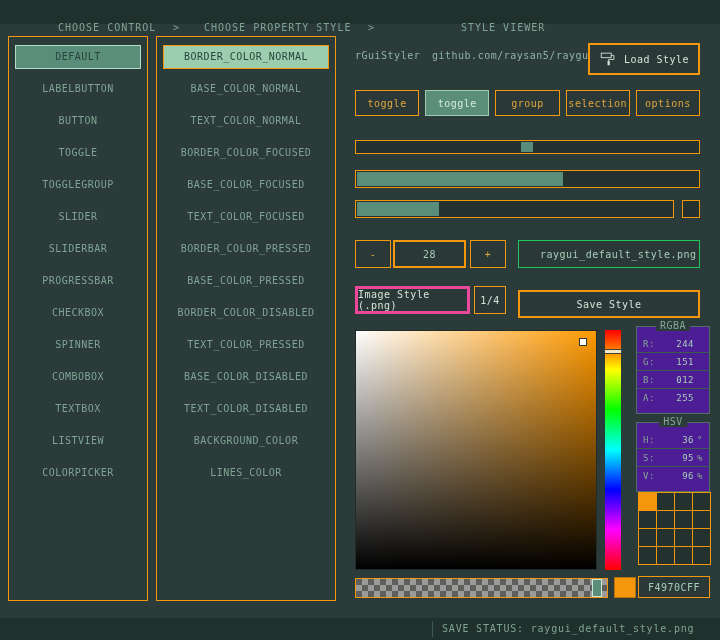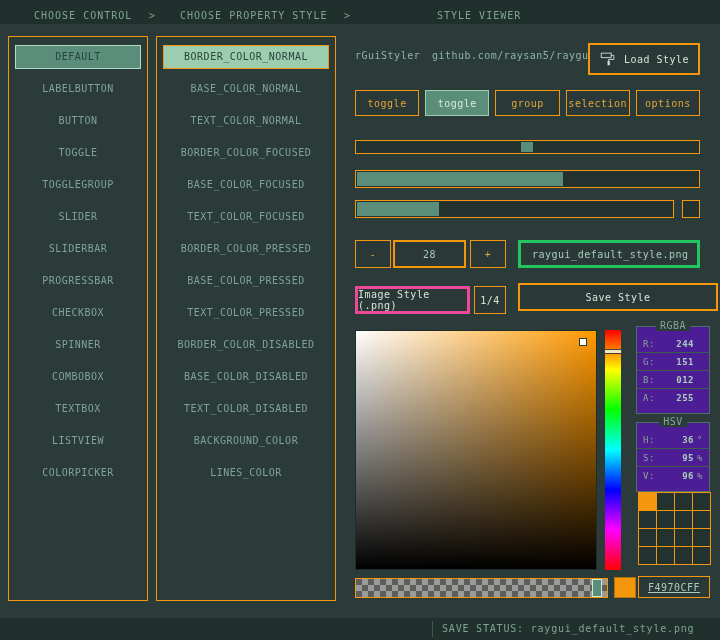--- a/index.html
+++ b/index.html
@@ -3,21 +3,21 @@
 <meta charset="utf-8">
 <style>
   * { box-sizing: border-box; margin: 0; padding: 0; }
   html,body { width:720px; height:640px; background:#1c2625; }
   body { font-family:"DejaVu Sans Mono","Liberation Mono",monospace; }
   .app { position:relative; width:720px; height:640px; background:#2b3b39; overflow:hidden;
          font-size:10px; letter-spacing:0.5px; color:#7fa393; }
 
   
   .topbar { position:absolute; left:0; top:0; width:720px; height:24px; background:#20302d; }
-  .topbar span { position:absolute; top:4px; line-height:24px; color:#7fa393; letter-spacing:1px; }
+  .topbar span { position:absolute; top:16px; line-height:24px; color:#7fa393; letter-spacing:1px;margin-left:24px; }
   .statusbar { position:absolute; left:0; top:618px; width:720px; height:22px; background:#20302d; }
   .statusbar span { position:absolute; top:0; line-height:22px; color:#7fa393; letter-spacing:0.8px; white-space:nowrap; }
   .statusbar .seg-divider { position:absolute; left:432px; top:3px; height:16px; width:1px; background:#3c5a50; }
 
   
   .panel { position:absolute; top:36px; height:565px; border:1px solid #F4970C; background:#2b3b39; overflow:hidden; }
   .panel-controls { left:8px; width:140px; }
   .panel-props { left:156px; width:180px; }
   .list-item { height:24px; line-height:22px; margin:8px 6px 8px 6px; text-align:center;
                border:1px solid transparent; color:#7fa393; cursor:pointer; white-space:nowrap; }
@@ -27,21 +27,21 @@
   
   .viewer { position:absolute; left:352px; top:36px; width:360px; height:565px; }
   .viewer .abs { position:absolute; }
 
   .app-name { left:3px; top:0; line-height:40px; color:#8fb3a3; }
   .repo-link { left:80px; top:0; line-height:40px; color:#8fb3a3; }
 
   .btn { display:flex; align-items:center; justify-content:center; gap:7px;
          border:2px solid #F4970C; background:#2a3937; color:#d4e4d8; cursor:pointer; }
   .load-btn { left:236px; top:7px; width:112px; height:32px; }
-  .save-btn { left:166px; top:247px; width:200px; height:28px; }
+  .save-btn { left:166px; top:254px; width:182px; height:28px; }
 
   .toggle-row { left:3px; top:54px; width:345px; height:26px; display:flex; gap:6px; }
   .tg { flex:1; display:flex; align-items:center; justify-content:center;
         border:1px solid #F4970C; background:#2a3937; color:#e0a43c; cursor:pointer; }
   .tg.selected { background:#5b8d7b; border-color:#9ccdae; color:#d6ecdd; }
 
   .bar { border:1px solid #F4970C; background:#24322f; }
   .slider { left:3px; top:104px; width:345px; height:14px; }
   .slider-handle { position:absolute; top:1px; bottom:1px; width:12px; background:#5b8d7b; }
   .sliderbar { left:3px; top:134px; width:345px; height:18px; }
@@ -49,22 +49,22 @@
   .bar-fill { position:absolute; left:1px; top:1px; bottom:1px; background:#5b8d7b; }
   .mini-box { left:330px; top:164px; width:18px; height:18px; border:1px solid #F4970C; background:#24322f; }
 
   .spin-btn { display:flex; align-items:center; justify-content:center;
               border:1px solid #F4970C; background:#2a3937; color:#e0a43c; cursor:pointer;
               top:204px; height:28px; }
   .spin-minus { left:3px; width:36px; }
   .spin-plus { left:118px; width:36px; }
   .value-box { left:41px; top:204px; width:73px; height:28px; border:2px solid #F4970C;
                display:flex; align-items:center; justify-content:center; color:#a8cdb9; background:#2a3937; }
-  .textbox { left:166px; top:204px; width:182px; height:28px; border:3px solid #22c55e;
-             display:flex; align-items:center; padding-left:11px; color:#a8cdb9; background:#2a3937; }
+  .textbox { left:166px; top:204px; width:182px; height:28px; border:1px solid #22c55e;
+             display:flex; align-items:center; padding-left:21px; color:#a8cdb9; background:#2a3937; }
 
   .combo { left:3px; top:250px; width:115px; height:28px; border:3px solid #ec4899;
            display:flex; align-items:center; justify-content:center; color:#d4e4d8; background:#2a3937; cursor:pointer; }
   .pages { left:122px; top:250px; width:32px; height:28px; border:1px solid #F4970C;
            display:flex; align-items:center; justify-content:center; color:#d4e4d8; background:#2a3937; cursor:pointer; }
 
   
   .sv-square { left:3px; top:294px; width:242px; height:240px; border:1px solid #1f2c2a; cursor:crosshair;
                background-image: linear-gradient(to top, #000, rgba(0,0,0,0)),
                                  linear-gradient(to right, #fff, #ff9900); }
@@ -75,36 +75,36 @@
 
   .group { border:1px solid #4f7163; background:#4c1d95; }
   .group-rgba { left:284px; top:290px; width:74px; height:88px; }
   .group-hsv { left:284px; top:386px; width:74px; height:70px; }
   .group-label { position:absolute; top:-7px; left:50%; transform:translateX(-50%);
                  background:#2b3b39; padding:0 4px; color:#85a795; }
   .group-rows { position:absolute; left:0; right:0; top:8px; }
   .val-row { display:flex; align-items:center; height:18px; padding:0 6px; border-bottom:1px solid #3c5a50; font-size:9px; }
   .val-row:last-of-type { border-bottom:none; }
   .val-row .lbl { color:#85a795; }
-  .val-row .val { margin-left:auto; color:#a8cdb9;font-weight:bold; }
+  .val-row .val { margin-left:auto; color:#a8cdb9; }
   .val-row .unit { color:#85a795; margin-left:3px; min-width:6px; }
 
   .palette { left:286px; top:456px; width:73px; height:73px; display:grid;
              grid-template-columns:repeat(4,1fr); grid-template-rows:repeat(4,1fr);
              border-top:1px solid #F4970C; border-left:1px solid #F4970C; }
   .swatch { border-right:1px solid #F4970C; border-bottom:1px solid #F4970C; background:#24322f; cursor:pointer; }
 
   .alpha-bar { left:3px; top:542px; width:253px; height:20px; border:1px solid #F4970C; cursor:pointer;
                background-color:#777;
                background-image: conic-gradient(#9a9a9a 25%, #5e5e5b 0 50%, #9a9a9a 0 75%, #5e5e5b 0);
                background-size:12px 12px; }
   .alpha-handle { position:absolute; top:0; bottom:0; width:10px; background:#5b8d7b; border:1px solid #cfe8d8; }
   .cur-swatch { left:262px; top:541px; width:22px; height:21px; border:1px solid #b5730a; }
   .hex-box { left:286px; top:540px; width:72px; height:22px; border:1px solid #F4970C;
-             display:flex; align-items:center; justify-content:center; color:#a8cdb9; background:#2a3937;text-decoration:underline; }
+             display:flex; align-items:center; justify-content:center; color:#a8cdb9; background:#2a3937; }
 
   .icon-roller { width:18px; height:18px; flex:none; }
 </style>
 </head>
 <body>
 
 <div class="app">
 
   <div class="topbar">
     <span style="left:34px">CHOOSE CONTROL</span>
@@ -133,22 +133,22 @@
 
   <div class="panel panel-props">
     <div class="list-item selected">BORDER_COLOR_NORMAL</div>
       <div class="list-item">BASE_COLOR_NORMAL</div>
       <div class="list-item">TEXT_COLOR_NORMAL</div>
       <div class="list-item">BORDER_COLOR_FOCUSED</div>
       <div class="list-item">BASE_COLOR_FOCUSED</div>
       <div class="list-item">TEXT_COLOR_FOCUSED</div>
       <div class="list-item">BORDER_COLOR_PRESSED</div>
       <div class="list-item">BASE_COLOR_PRESSED</div>
+      <div class="list-item">BORDER_COLOR_DISABLED</div>
       <div class="list-item">TEXT_COLOR_PRESSED</div>
-      <div class="list-item">BORDER_COLOR_DISABLED</div>
       <div class="list-item">BASE_COLOR_DISABLED</div>
       <div class="list-item">TEXT_COLOR_DISABLED</div>
       <div class="list-item">BACKGROUND_COLOR</div>
       <div class="list-item">LINES_COLOR</div>
   </div>
 
   <div class="viewer">
 
     <span class="abs app-name">rGuiStyler</span>
     <span class="abs repo-link">github.com/raysan5/raygui</span>

